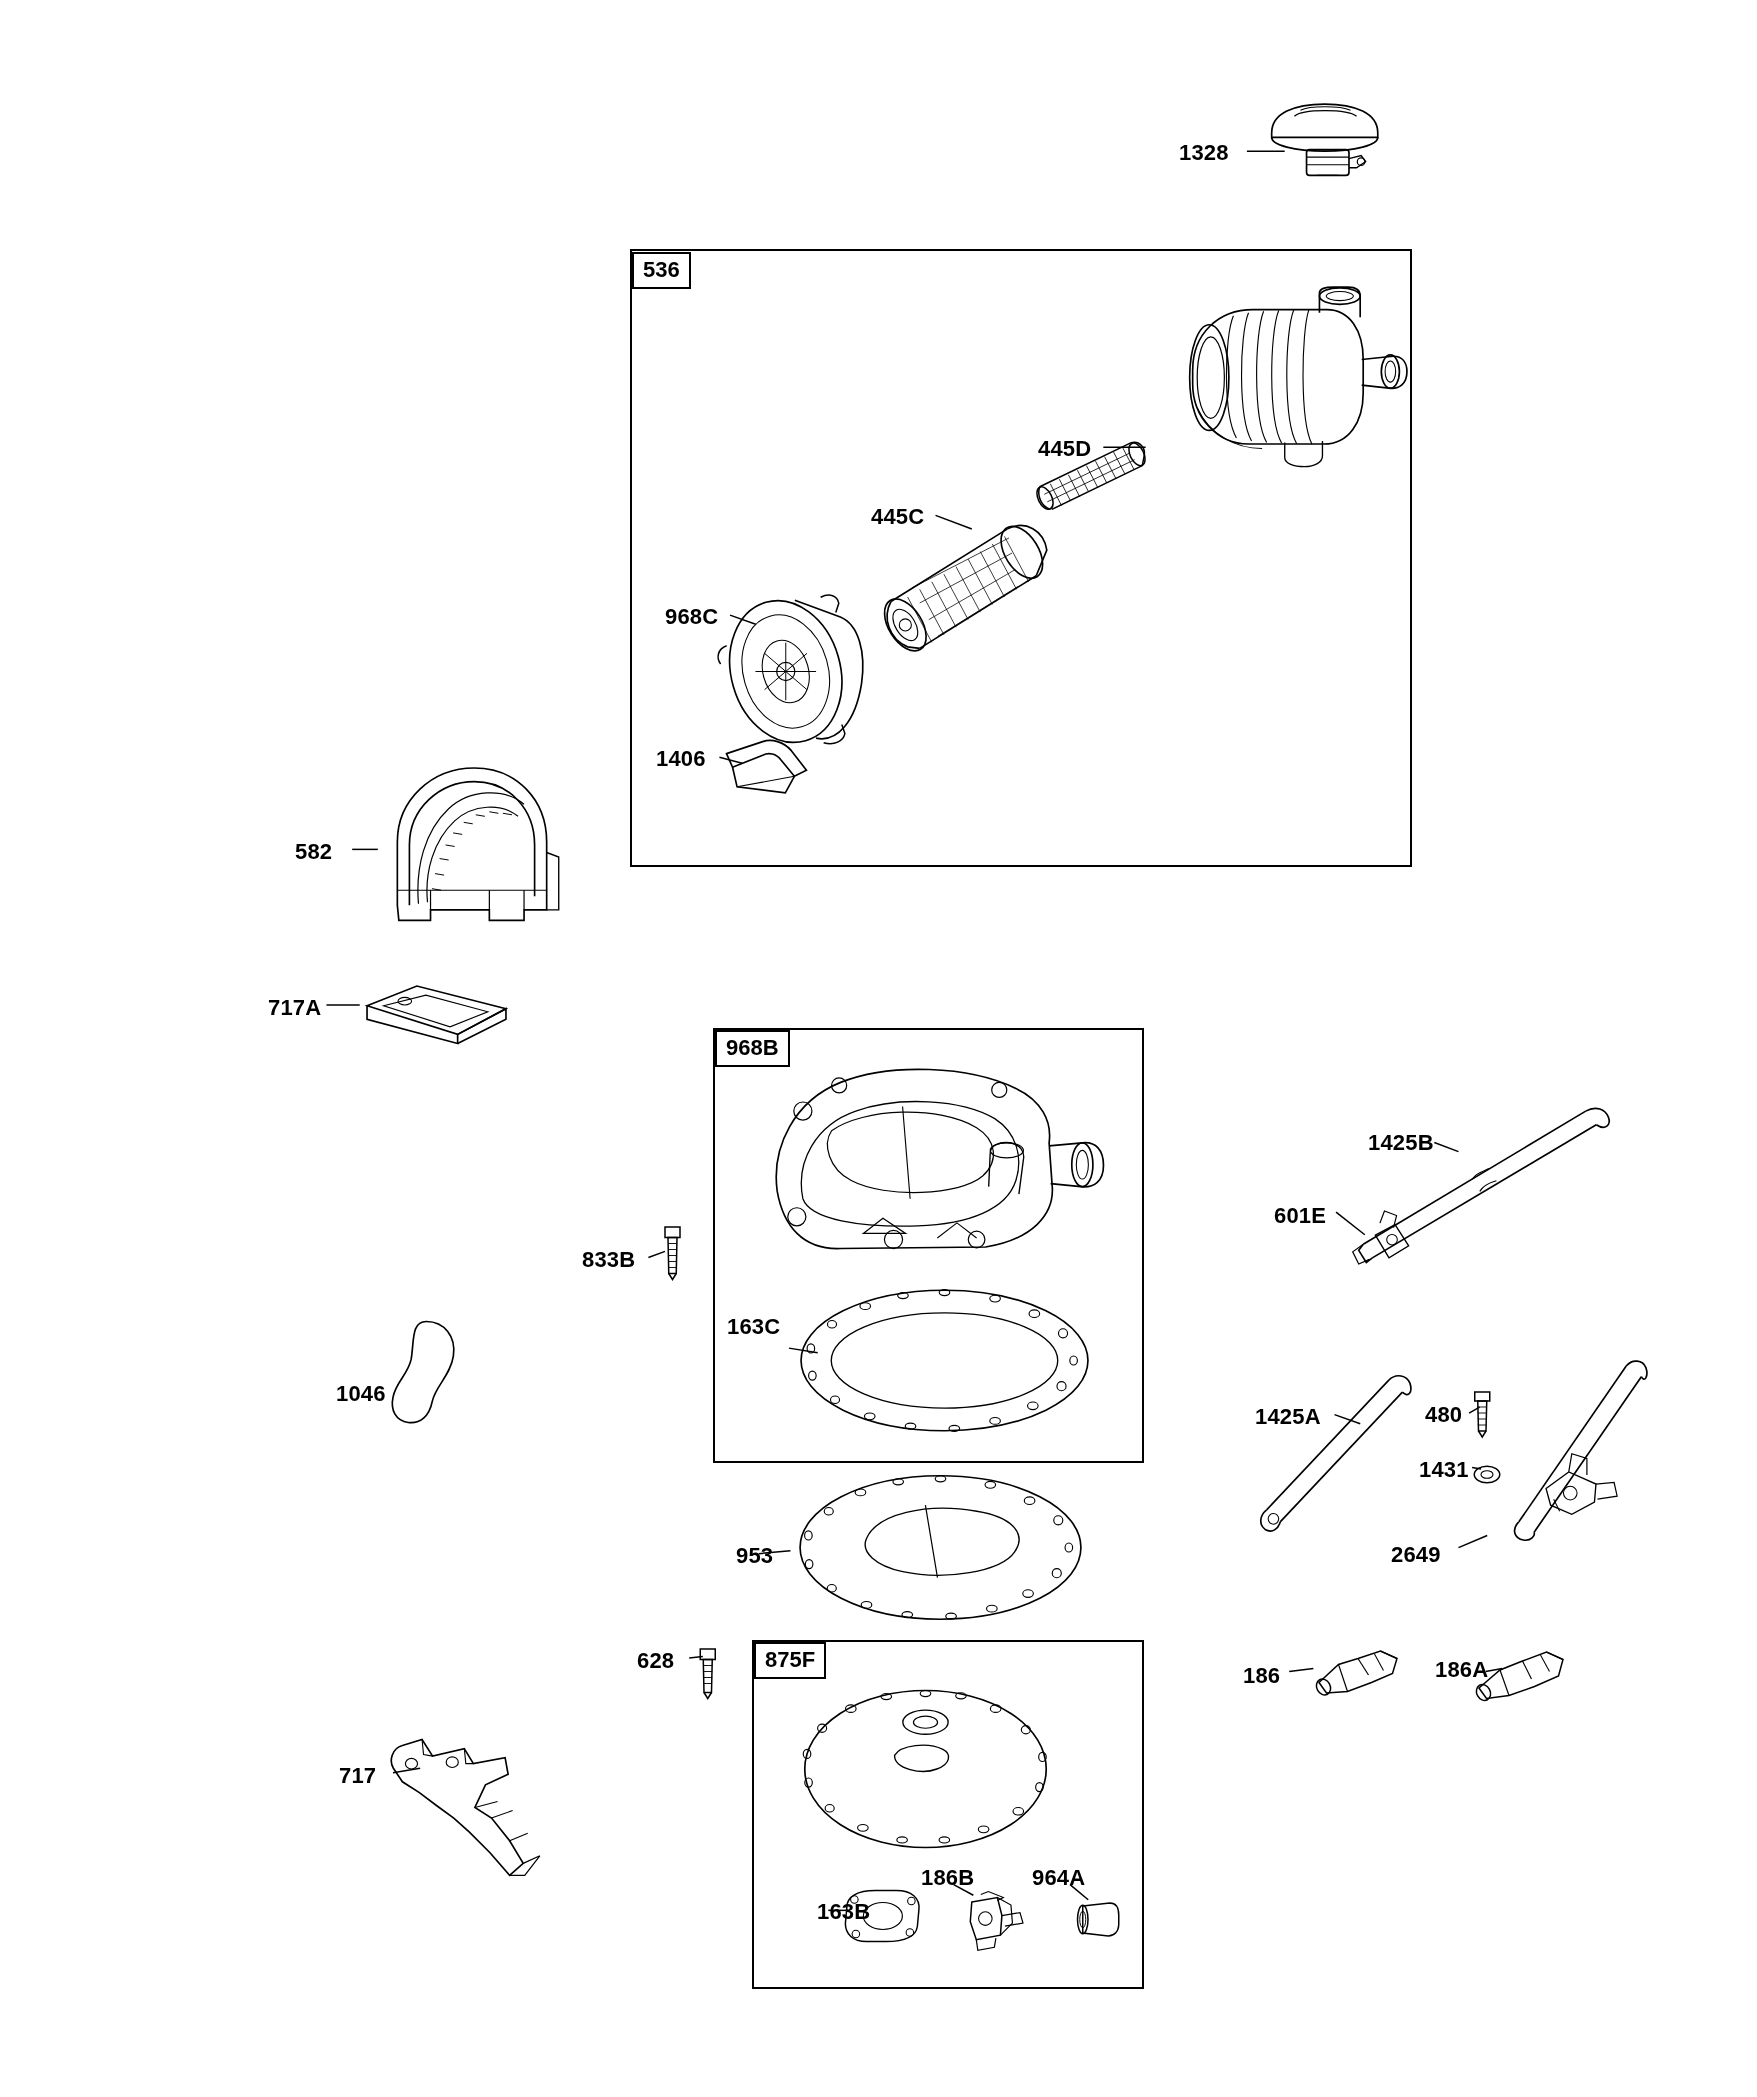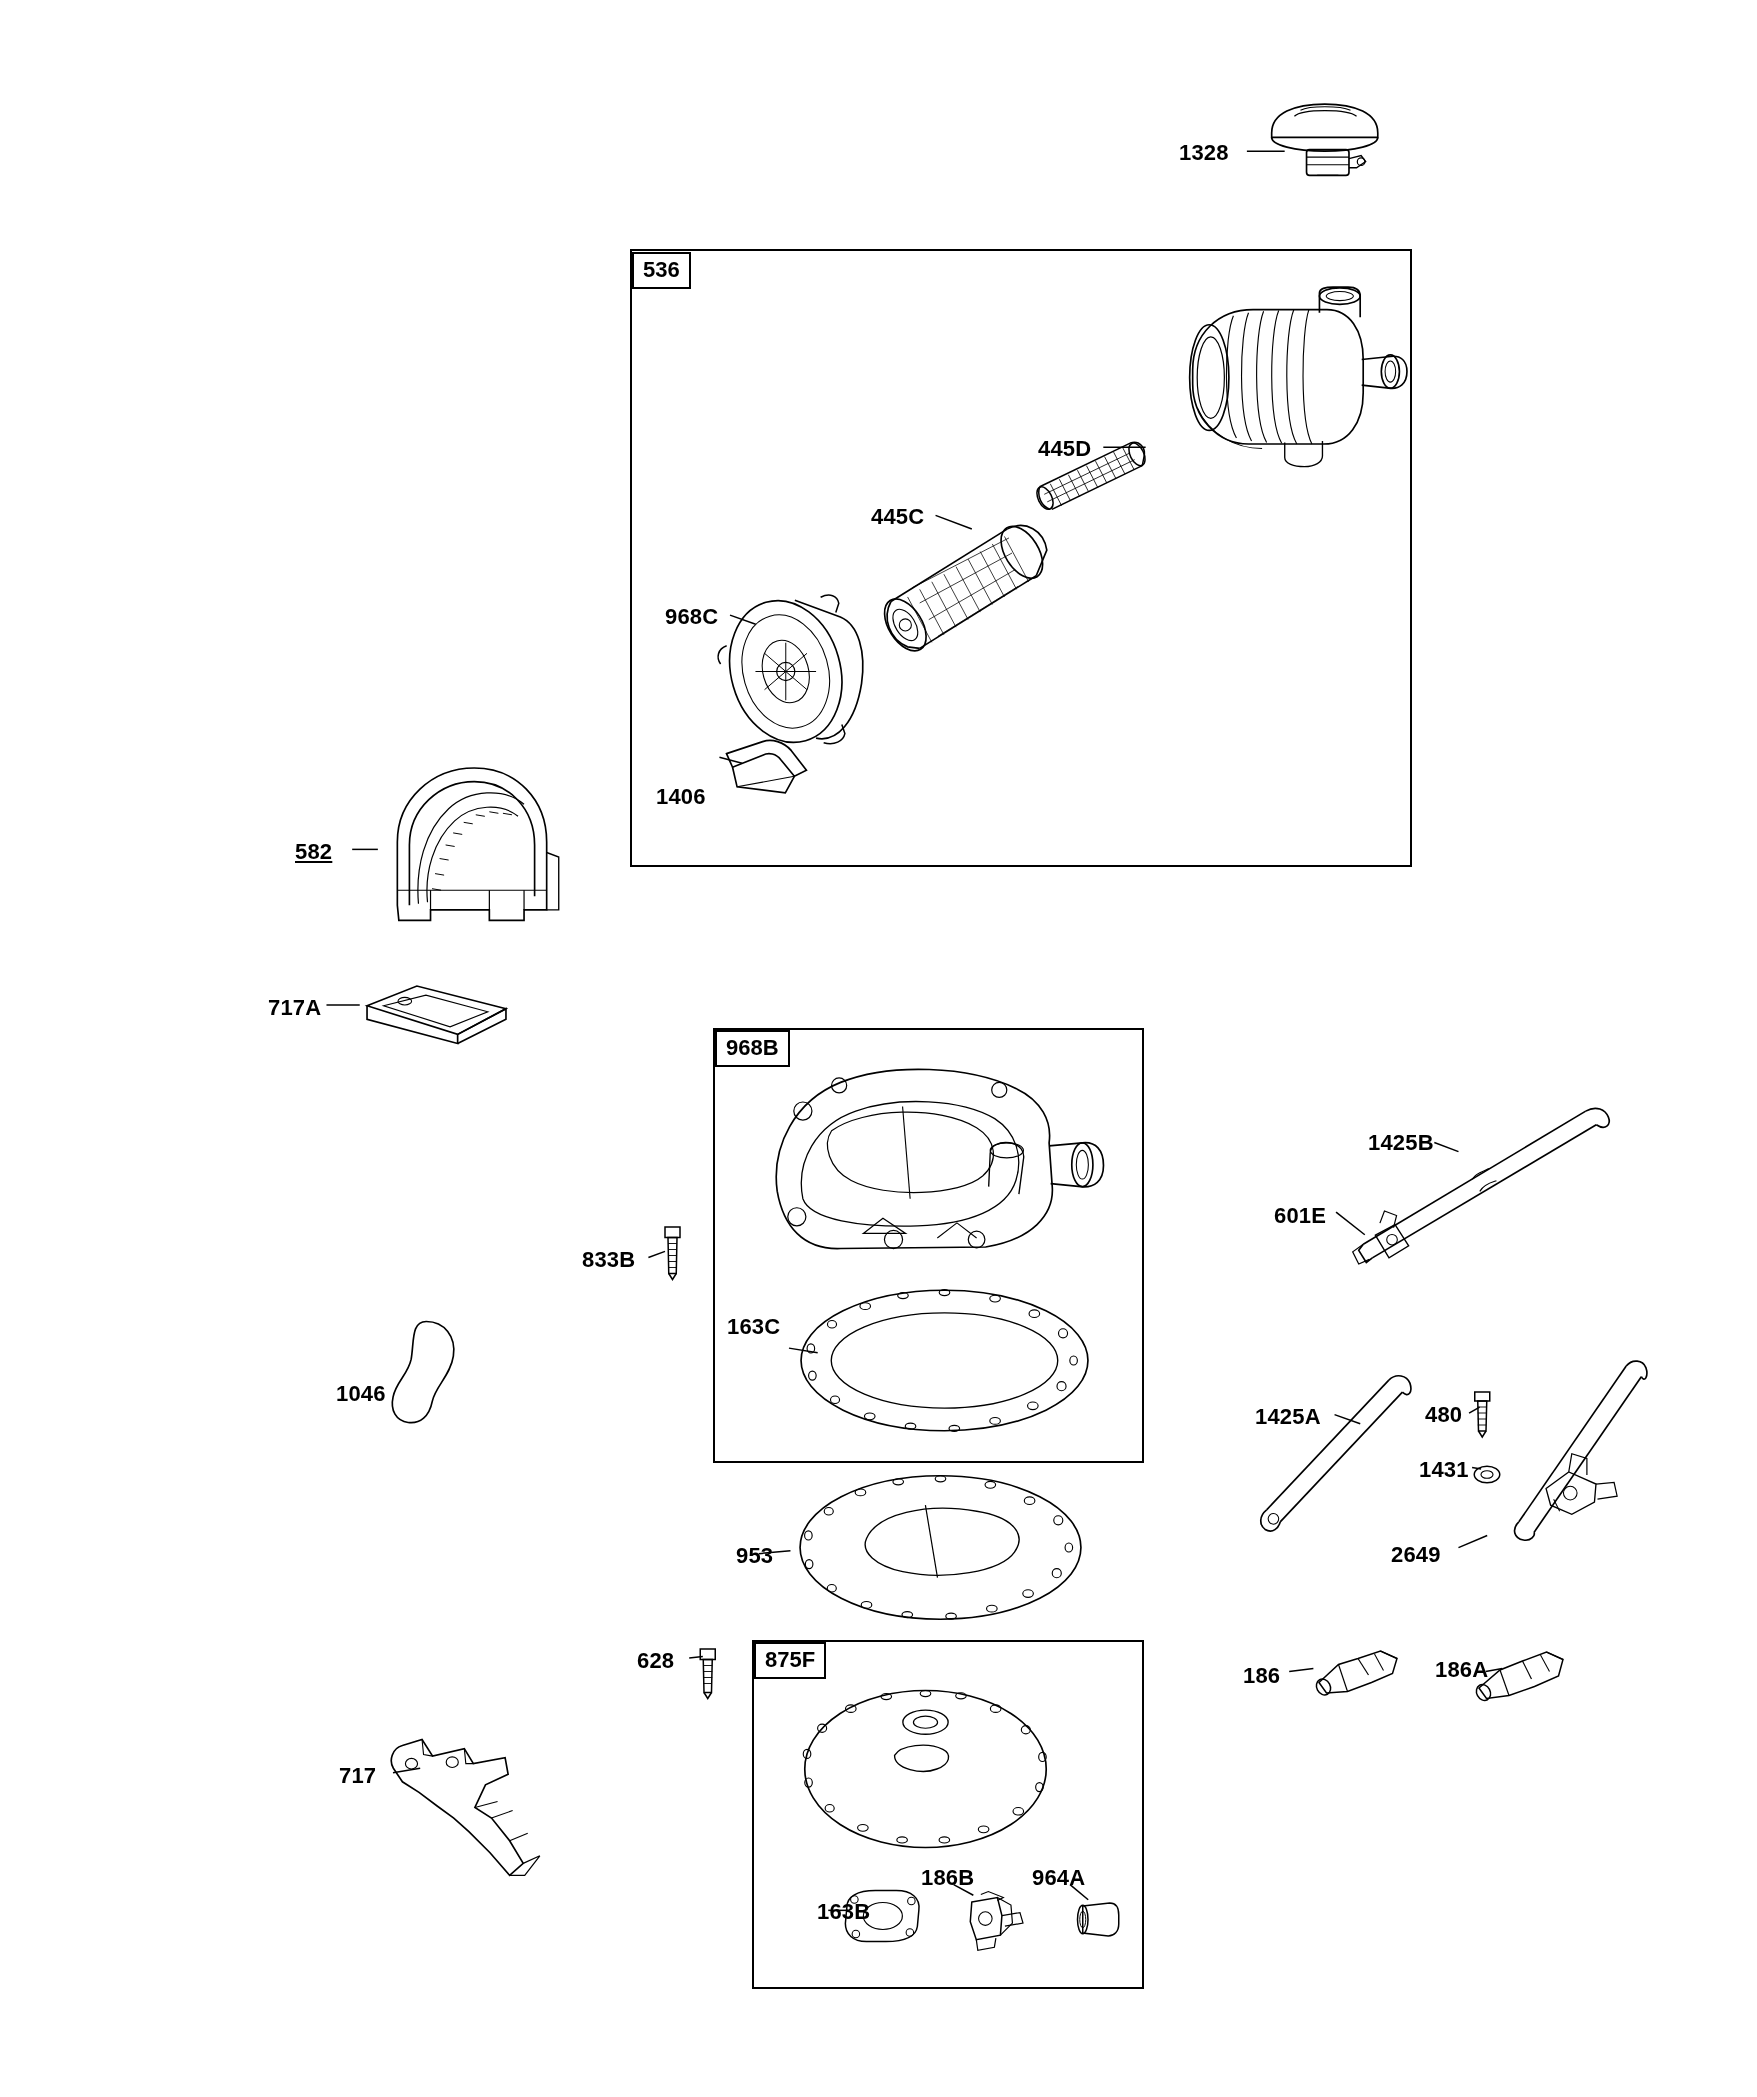--- a/index.html
+++ b/index.html
@@ -515,22 +515,22 @@
     <path d="M1948 1942 L1960 1944"></path>
     <path d="M1930 2048 L1968 2032"></path>
     <path d="M1706 2212 L1738 2208"></path>
     <path d="M1988 2208 L1966 2212"></path>
   </svg>
 
   <div class="label" style="left:1179px; top:140px;">1328</div>
   <div class="label" style="left:1038px; top:436px;">445D</div>
   <div class="label" style="left:871px; top:504px;">445C</div>
   <div class="label" style="left:665px;  top:604px;">968C</div>
-  <div class="label" style="left:656px;  top:746px;margin-top:38px;">1406</div>
-  <div class="label" style="left:295px;  top:839px;text-decoration:underline;">582</div>
+  <div class="label" style="left:656px;  top:746px;">1406</div>
+  <div class="label" style="left:295px;  top:839px;">582</div>
   <div class="label" style="left:268px;  top:995px;">717A</div>
   <div class="label" style="left:582px;  top:1247px;">833B</div>
   <div class="label" style="left:727px;  top:1314px;">163C</div>
   <div class="label" style="left:336px;  top:1381px;text-align:right;">1046</div>
   <div class="label" style="left:736px;  top:1543px;">953</div>
   <div class="label" style="left:637px;  top:1648px;">628</div>
   <div class="label" style="left:339px;  top:1763px;">717</div>
   <div class="label" style="left:921px; top:1865px;">186B</div>
   <div class="label" style="left:1032px; top:1865px;">964A</div>
   <div class="label" style="left:817px; top:1899px;">163B</div>

